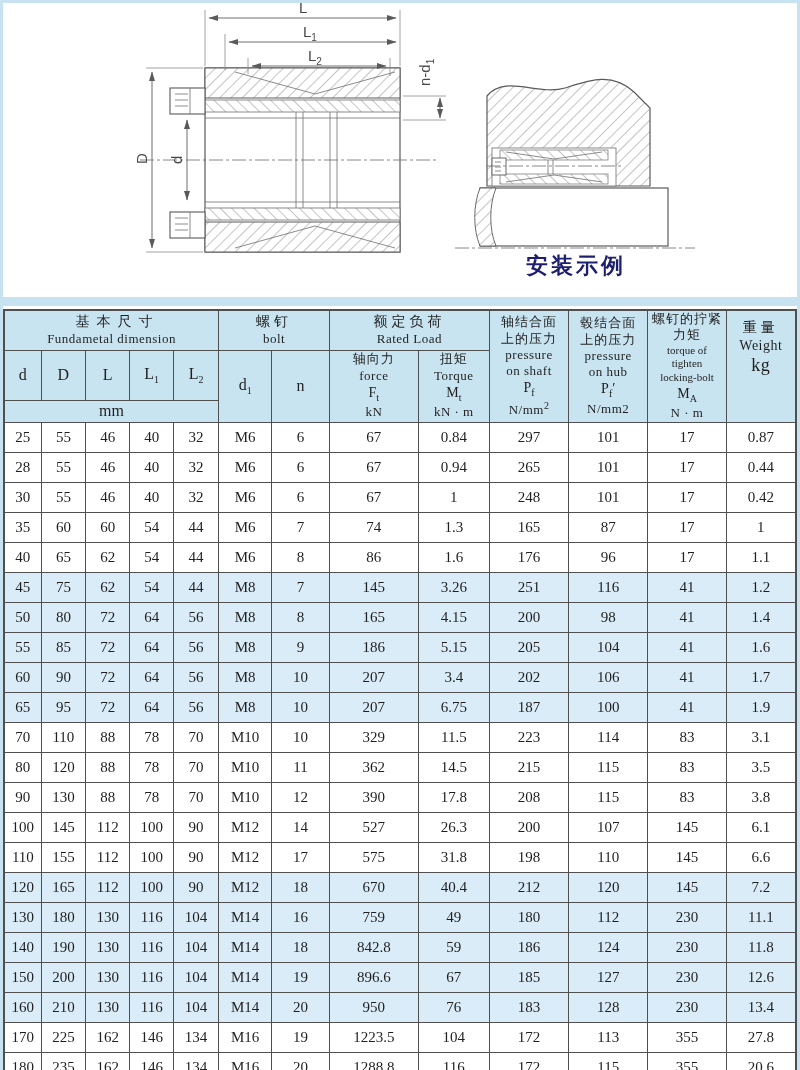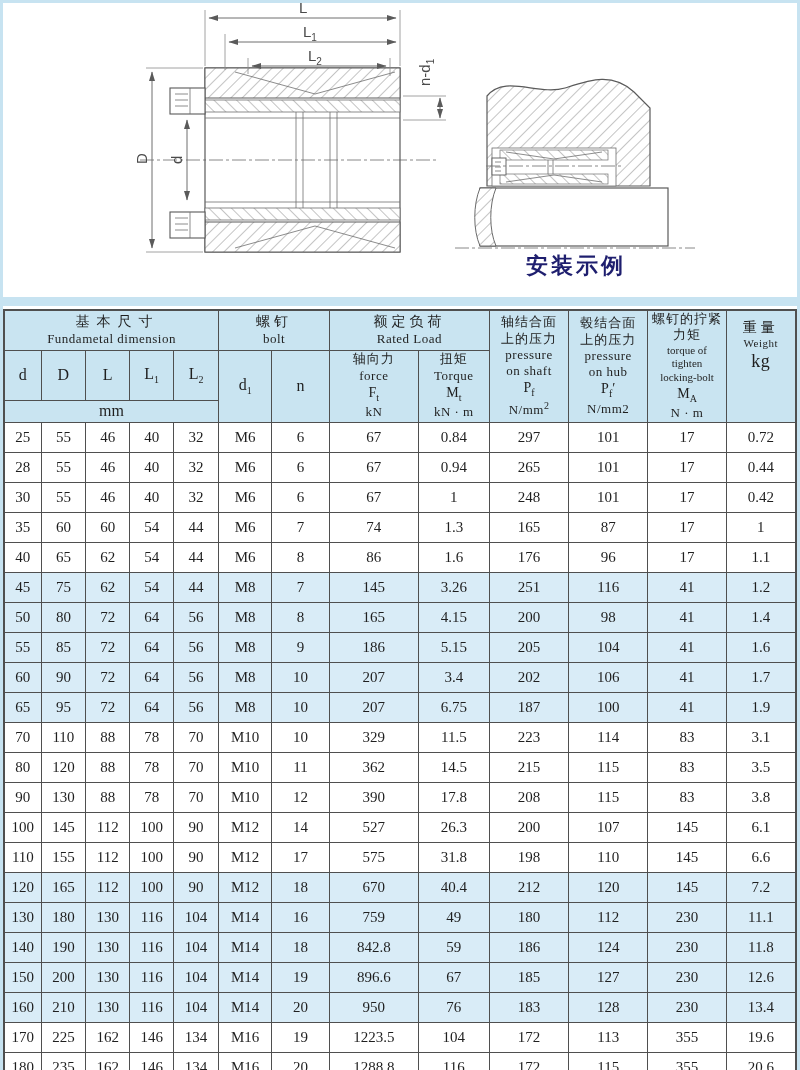--- a/index.html
+++ b/index.html
@@ -223,21 +223,21 @@
           <div class="zh s">力矩</div>
           <div class="en s">torque of</div>
           <div class="en s">tighten</div>
           <div class="en s">locking-bolt</div>
           <div class="sym"><span>M</span><sub>A</sub></div>
           <div class="en">N · m</div>
         </th>
         <th rowspan="3">
           <div class="wcell">
             <div class="zh">重量</div>
-            <div class="en" style="font-size:11px;">Weight</div>
+            <div class="en" style="font-size:14px;">Weight</div>
             <div class="en" style="font-size:18px;">kg</div>
           </div>
         </th>
       </tr>
       <tr class="h2">
         <th class="colhead">d</th>
         <th class="colhead">D</th>
         <th class="colhead">L</th>
         <th class="colhead"><span>L</span><sub>1</sub></th>
         <th class="colhead"><span>L</span><sub>2</sub></th>
@@ -267,21 +267,21 @@
           <td>46</td>
           <td>40</td>
           <td>32</td>
           <td>M6</td>
           <td>6</td>
           <td>67</td>
           <td>0.84</td>
           <td>297</td>
           <td>101</td>
           <td>17</td>
-          <td>0.72</td>
+          <td>0.87</td>
         </tr>
         <tr>
           <td>28</td>
           <td>55</td>
           <td>46</td>
           <td>40</td>
           <td>32</td>
           <td>M6</td>
           <td>6</td>
           <td>67</td>
@@ -567,21 +567,21 @@
           <td>162</td>
           <td>146</td>
           <td>134</td>
           <td>M16</td>
           <td>19</td>
           <td>1223.5</td>
           <td>104</td>
           <td>172</td>
           <td>113</td>
           <td>355</td>
-          <td>19.6</td>
+          <td>27.8</td>
         </tr>
         <tr>
           <td>180</td>
           <td>235</td>
           <td>162</td>
           <td>146</td>
           <td>134</td>
           <td>M16</td>
           <td>20</td>
           <td>1288.8</td>

